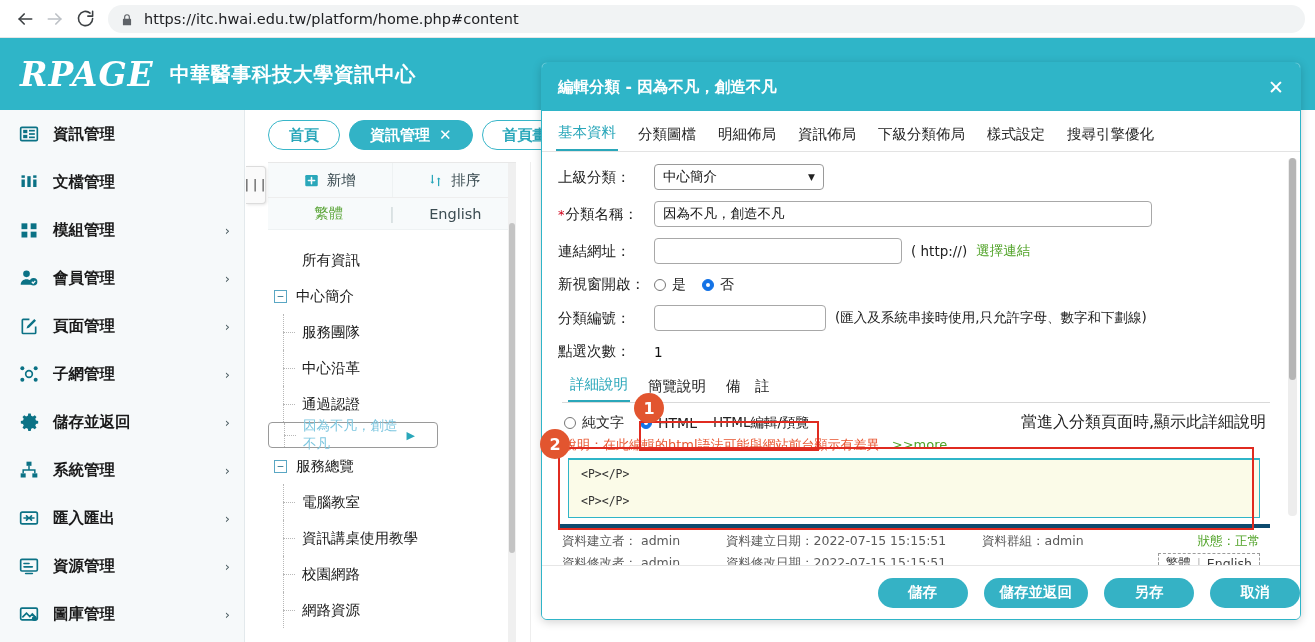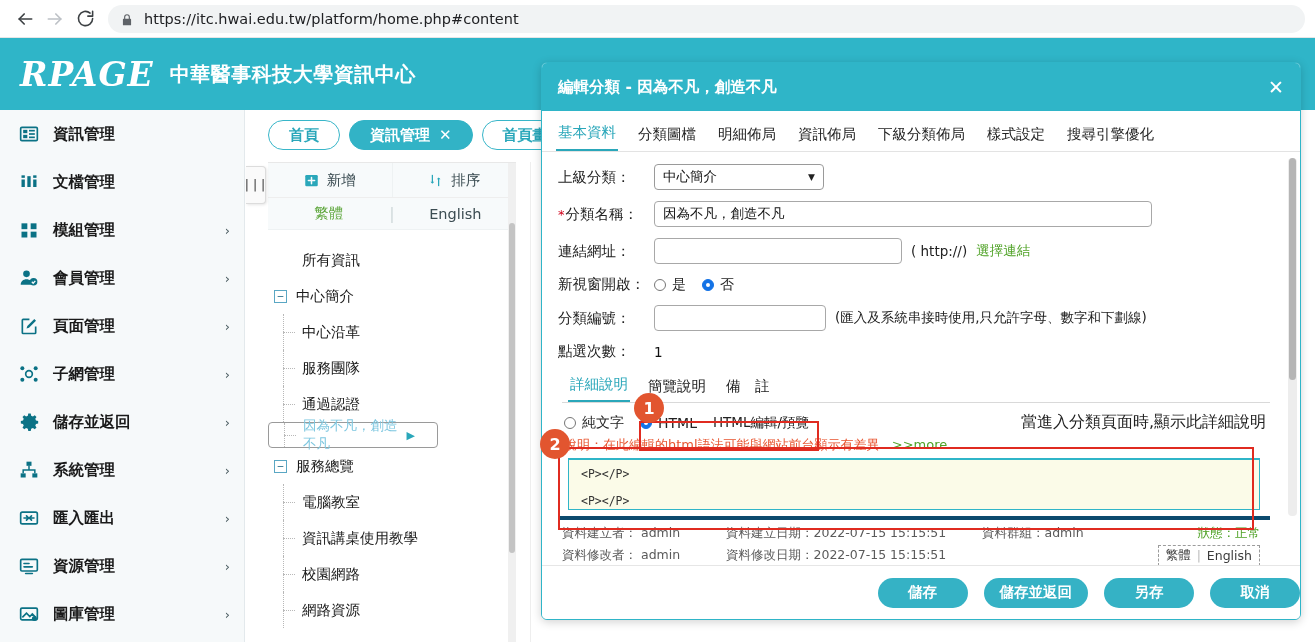--- a/index.html
+++ b/index.html
@@ -217,21 +217,21 @@
   .dtab.active { color: #2aa7ba; border-bottom: 2.5px solid #2aa7ba; }
 
   .mode-row {
     display: flex; align-items: center; margin: 9px 0 0 6px; font-size: 13.5px; color: #222;
     position: relative;
   }
   .mode-note { margin-left: auto; margin-right: 4px; font-size: 16px; color: #222; }
   .warn-row { margin: 3px 0 0 6px; font-size: 13px; color: #e8542f; }
   .warn-row .more { color: #4fa226; margin-left: 8px; }
   .editor {
-    margin: 4px 10px 0 10px; height: 52px; background: #fbfbe8;
+    margin: 4px 10px 0 10px; height: 60px; background: #fbfbe8;
     border: 1px solid #2fb5c8; border-top-width: 2px; padding: 7px 12px;
     font-family: "DejaVu Sans Mono", "Liberation Mono", monospace;
     font-size: 11.5px; color: #333;
   }
   .editor div { margin-bottom: 13px; }
 
   .meta {
     margin: 6px 0 0 0; padding: 2px 10px 0 4px; font-size: 12.5px; color: #5a5a5a;
     border-top: 4px solid #0c4a6e;
   }
@@ -503,24 +503,24 @@
 
       <div class="tree-list">
         <div class="tnode" style="padding-left:34px">
           <span class="lbl">所有資訊</span>
         </div>
         <div class="tnode root">
           <span class="toggle">−</span>
           <span class="lbl">中心簡介</span>
         </div>
         <div class="tnode child">
+          <span class="lbl">服務團隊</span>
+        </div>
+        <div class="tnode child">
           <span class="lbl">中心沿革</span>
-        </div>
-        <div class="tnode child">
-          <span class="lbl">服務團隊</span>
         </div>
         <div class="tnode child">
           <span class="lbl">通過認證</span>
         </div>
         <div class="tnode child sel">
           <span class="lbl">因為不凡，創造不凡</span>
           <span class="arrow-r">▶</span>
         </div>
         <div class="tnode root">
           <span class="toggle">−</span>

